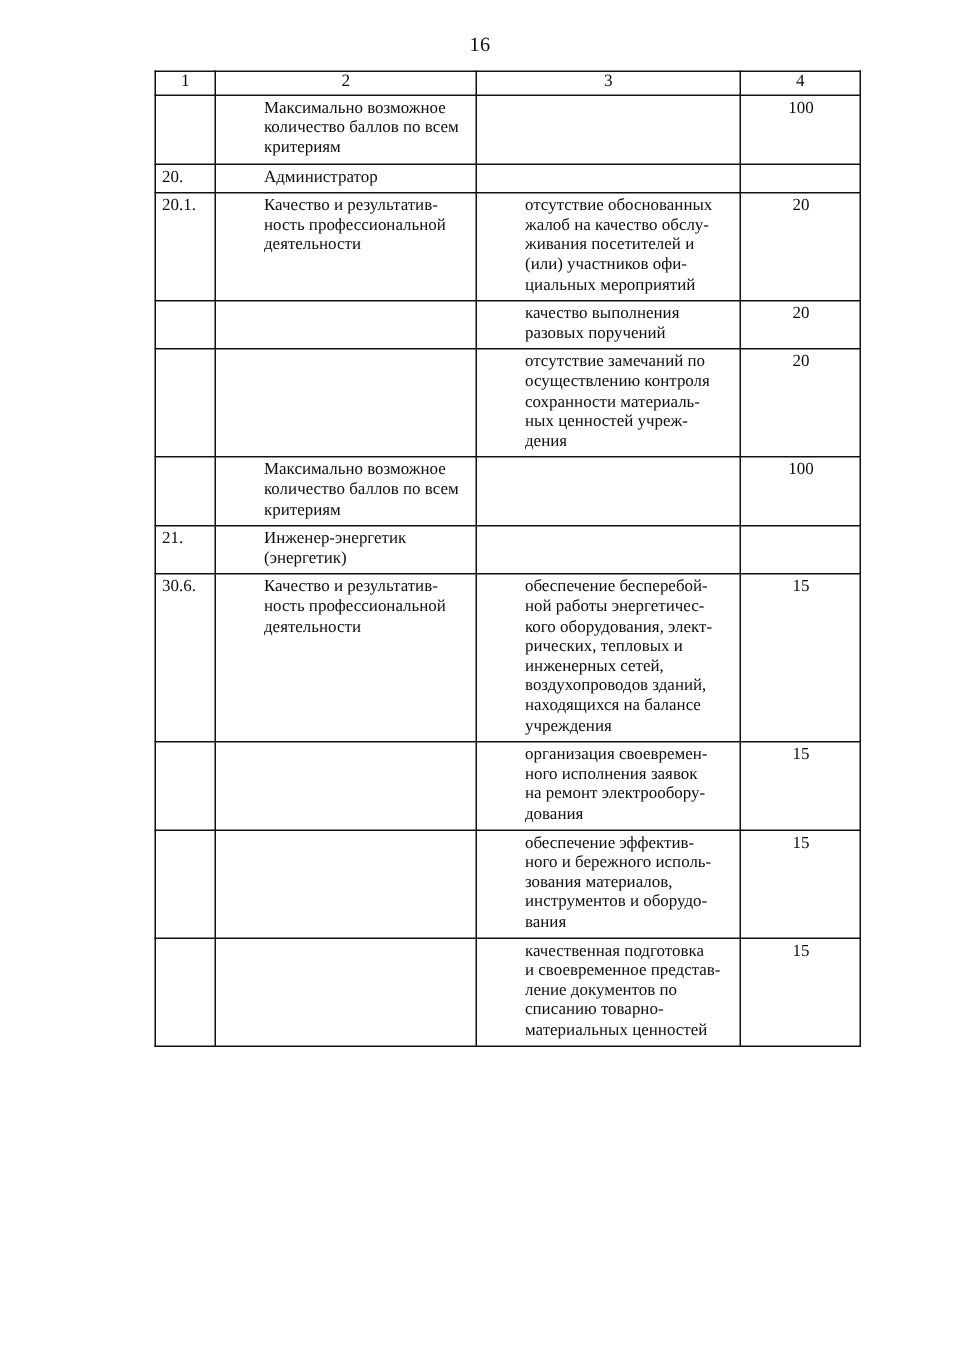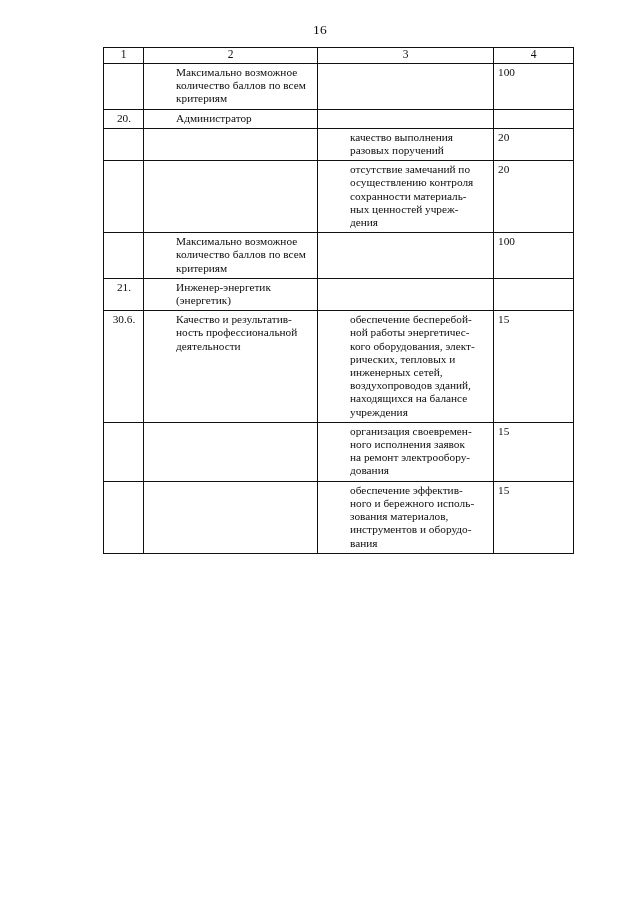--- a/index.html
+++ b/index.html
@@ -53,24 +53,24 @@
   .col-3 { width: 176px; }
   .col-4 { width: 80px; }
 
   tr.head td {
     text-align: center;
     font-size: 11.5px;
     padding: 0px 2px 1px 2px;
     height: 14px;
   }
   td.num {
+    text-align: left;
+  }
+  td.score {
     text-align: center;
-  }
-  td.score {
-    text-align: left;
     padding-left: 5px;
   }
   .cell-text {
     display: block;
     white-space: pre-line;
     margin-left: 28px;
   }
 </style>
 </head>
 <body>
@@ -111,20 +111,36 @@
         <td class="num">20.</td>
         <td>
             <span class="cell-text">Администратор</span>
           </td>
         <td>
             <span class="cell-text"></span>
           </td>
         <td class="score"></td>
       </tr>
 
+      <tr>
+        <td class="num">20.1.</td>
+        <td>
+            <span class="cell-text">Качество и результатив-
+ность профессиональной
+деятельности</span>
+          </td>
+        <td>
+            <span class="cell-text">отсутствие обоснованных
+жалоб на качество обслу-
+живания посетителей и
+(или) участников офи-
+циальных мероприятий</span>
+          </td>
+        <td class="score">20</td>
+      </tr>
 
       <tr>
         <td class="num"></td>
         <td>
             <span class="cell-text"></span>
           </td>
         <td>
             <span class="cell-text">качество выполнения
 разовых поручений</span>
           </td>
@@ -215,16 +231,30 @@
         <td>
             <span class="cell-text">обеспечение эффектив-
 ного и бережного исполь-
 зования материалов,
 инструментов и оборудо-
 вания</span>
           </td>
         <td class="score">15</td>
       </tr>
 
+      <tr>
+        <td class="num"></td>
+        <td>
+            <span class="cell-text"></span>
+          </td>
+        <td>
+            <span class="cell-text">качественная подготовка
+и своевременное представ-
+ление документов по
+списанию товарно-
+материальных ценностей</span>
+          </td>
+        <td class="score">15</td>
+      </tr>
 
     </tbody>
   </table>
 </div>
 
 </body></html>

